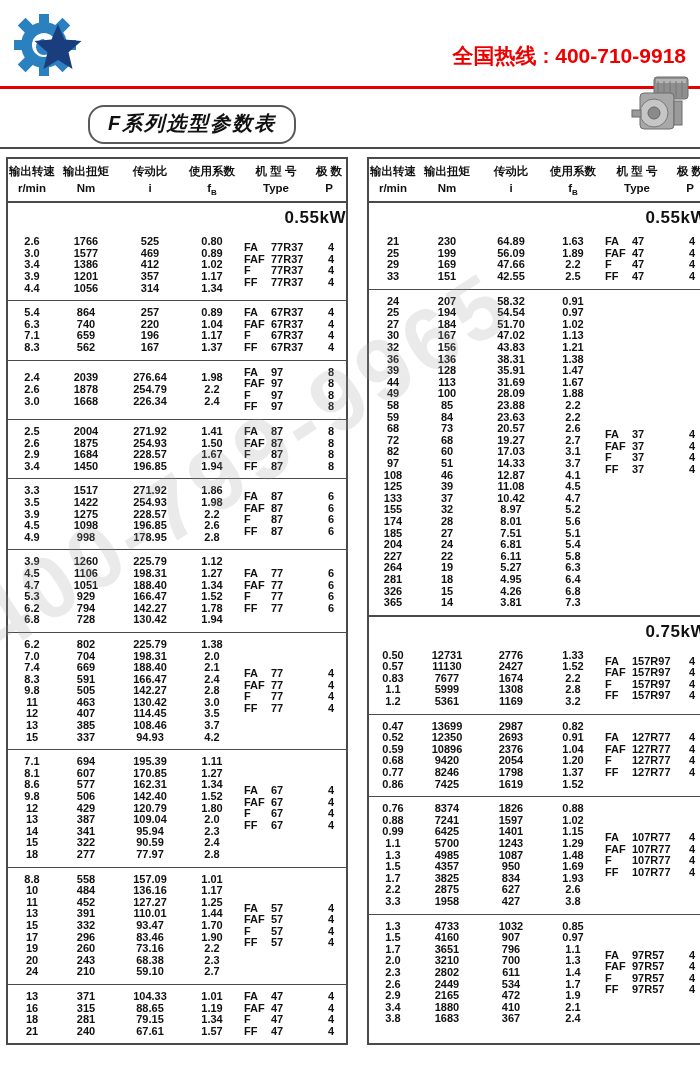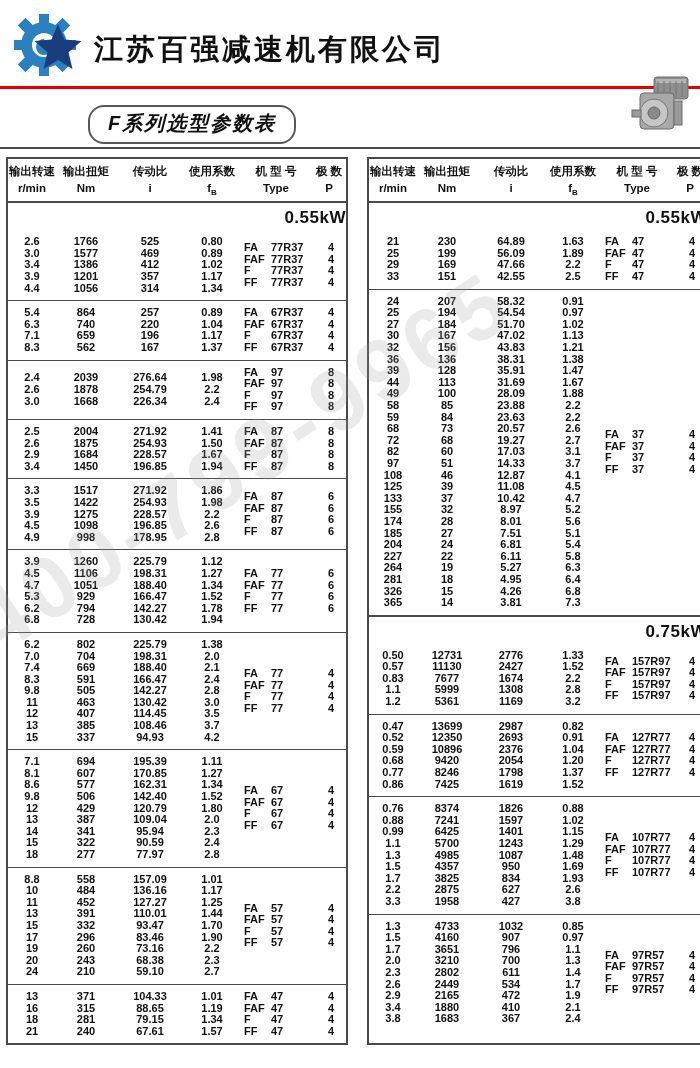--- a/index.html
+++ b/index.html
@@ -69,21 +69,21 @@
       <rect x="58" y="32" width="12" height="10"></rect>
       <rect x="14" y="12" width="11" height="11" transform="rotate(45 19.5 17.5)"></rect>
       <rect x="51" y="12" width="11" height="11" transform="rotate(45 56.5 17.5)"></rect>
       <rect x="14" y="51" width="11" height="11" transform="rotate(45 19.5 56.5)"></rect>
       <rect x="51" y="51" width="11" height="11" transform="rotate(45 56.5 56.5)"></rect>
     </g>
     <circle cx="38" cy="37" r="12" fill="#ffffff"></circle>
     <path d="M38 31 A8 8 0 1 0 46 39 L41 37 Z" fill="#2b80c0"></path>
     <path d="M52 16 L58.5 31.5 L75.5 33 L62.5 44.2 L66.5 61 L52 52 L37.5 61 L41.5 44.2 L28.5 33 L45.5 31.5 Z" fill="#1a3e7d"></path>
   </svg>
-  <div class="company">江苏百强减速机有限公司</div>
+  <div class="hotline">全国热线 : 400-710-9918</div>
 </div>
 <div class="red-rule"></div>
 
 <div class="subhdr">
   <span class="series-box">F系列选型参数表</span>
   <svg class="reducer-img" width="62" height="60" viewBox="0 0 62 60">
     <rect x="24" y="2" width="34" height="22" rx="3" fill="#8f8f8f" stroke="#6d6d6d"></rect>
     <rect x="26" y="4" width="30" height="4" fill="#b5b5b5"></rect>
     <line x1="28" y1="6" x2="28" y2="22" stroke="#777"></line>
     <line x1="34" y1="6" x2="34" y2="22" stroke="#777"></line>

